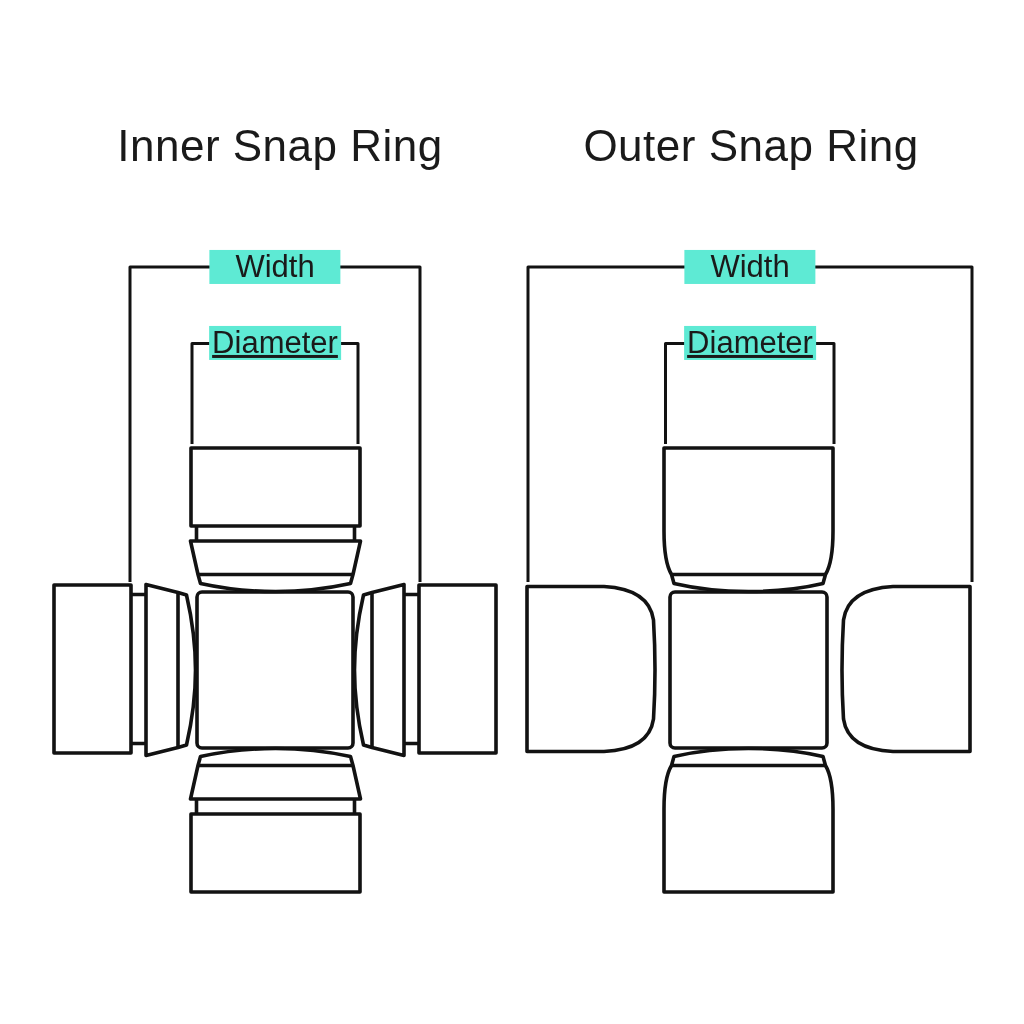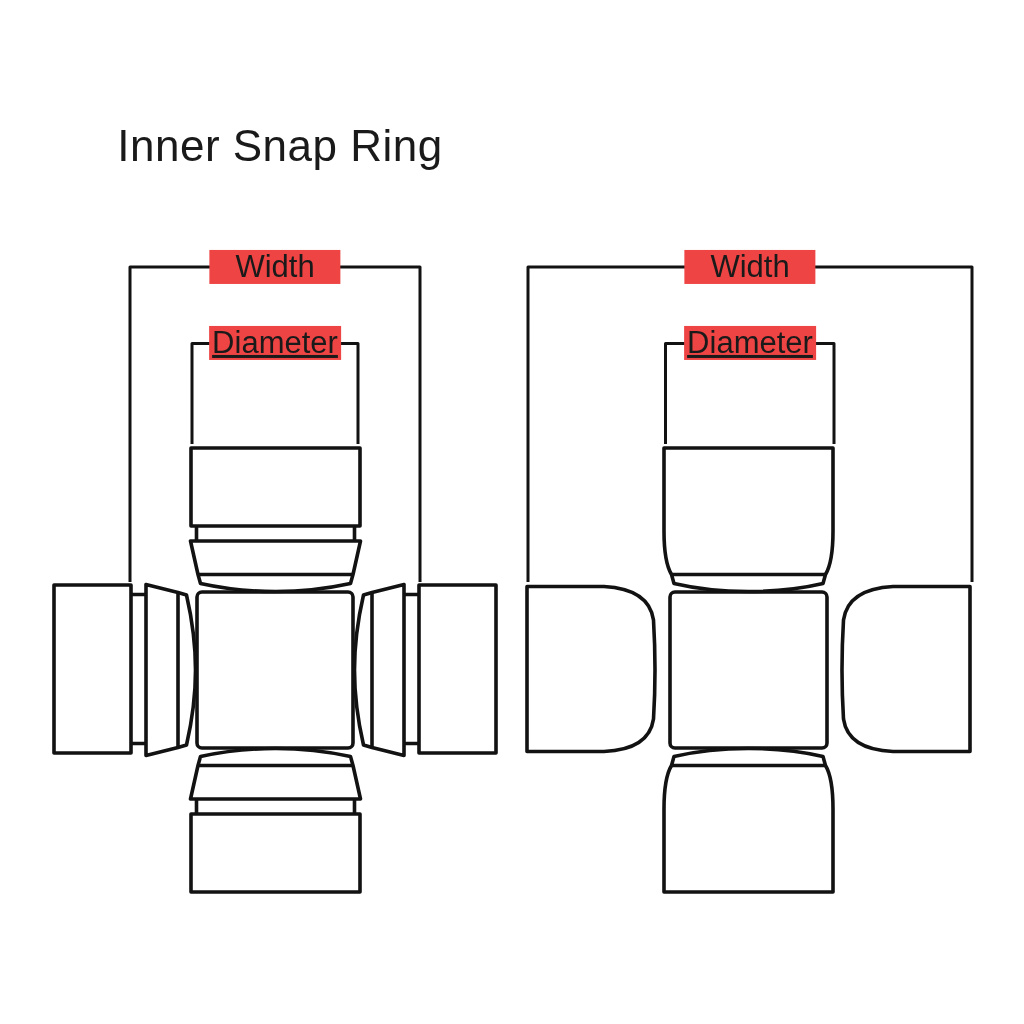--- a/index.html
+++ b/index.html
@@ -28,21 +28,21 @@
     letter-spacing: 0.5px;
     color: #1a1a1a;
     white-space: nowrap;
   }
   .dim-label {
     position: absolute;
     transform: translate(-50%, -50%);
     font-size: 31px;
     font-weight: 400;
     color: #1a1a1a;
-    background: #ef4444;
+    background: #5eead4;
     white-space: nowrap;
     line-height: 1.1;
   }
   .dim-label.width-label { padding: 0 26px; }
   .dim-label.diameter-label { padding: 0 3px; text-decoration: underline; }
 </style>
 </head>
 <body>
 
 <div class="canvas">
@@ -99,20 +99,21 @@
 
         <path d="M527,586.5 H604 Q649,589 653.5,620 Q656.5,670 653.5,719 Q649,749.5 604,751.5 H527 Z"></path>
 
         <path d="M970,586.5 H893 Q848,589 843.5,620 Q840.5,670 843.5,719 Q848,749.5 893,751.5 H970 Z"></path>
       </g>
     </g>
   </svg>
 
   <div class="diagram-title" style="left:280px; top:146px;">Inner Snap Ring</div>
 
+  <div class="diagram-title" style="left:751px; top:146px;">Outer Snap Ring</div>
 
   <div class="dim-label width-label" style="left:275px; top:267px;">Width</div>
 
   <div class="dim-label diameter-label" style="left:275px; top:343px;">Diameter</div>
 
   <div class="dim-label width-label" style="left:750px; top:267px;">Width</div>
 
   <div class="dim-label diameter-label" style="left:750px; top:343px;">Diameter</div>
 
 </div>

